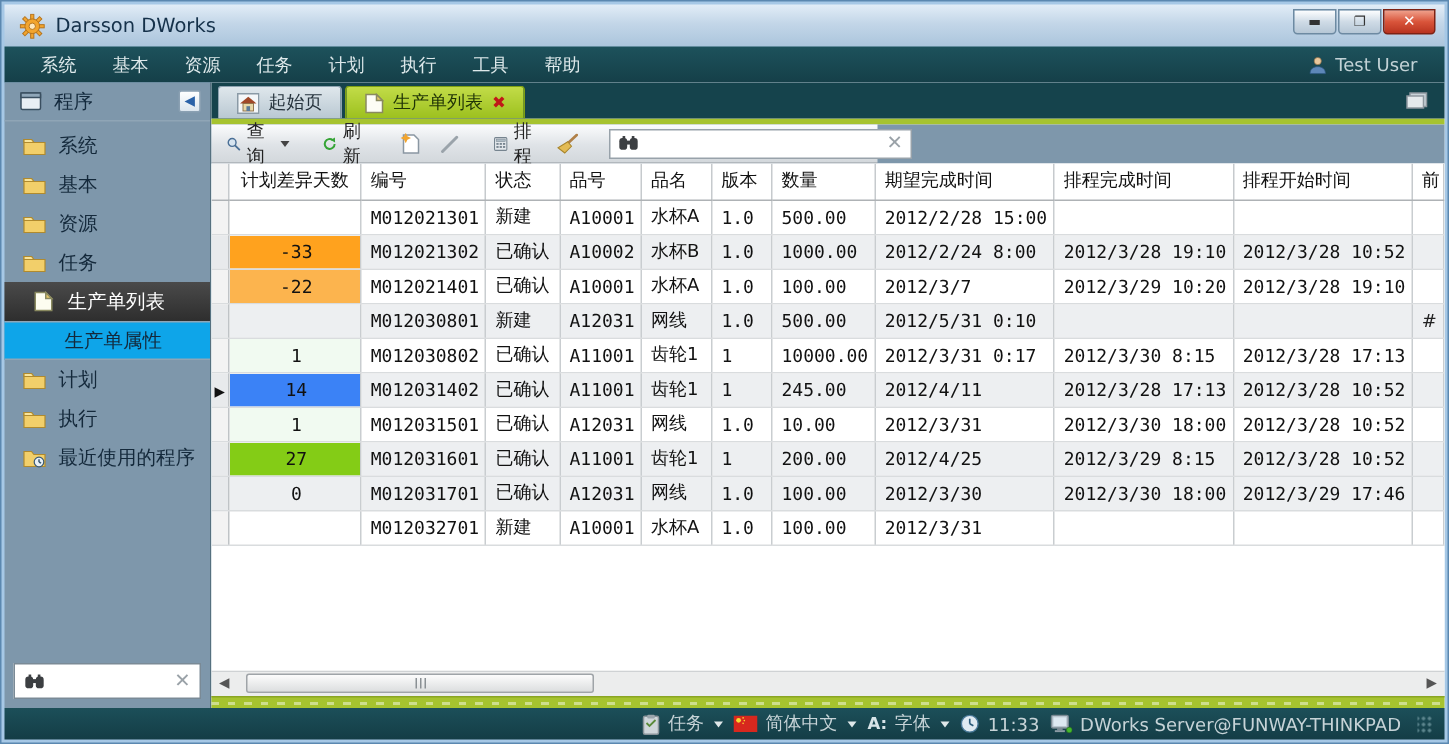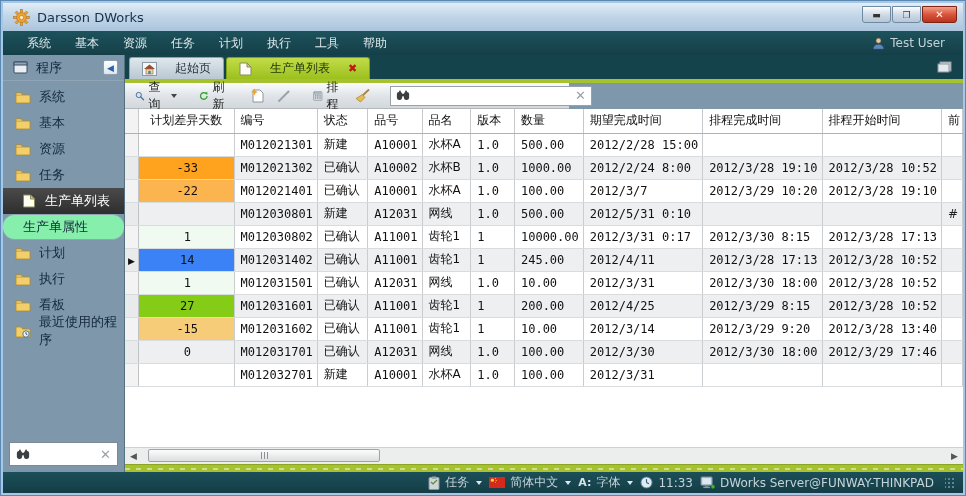--- a/index.html
+++ b/index.html
@@ -27,46 +27,46 @@
   .menubar{ height:24px; background:linear-gradient(#1d525c,#153f48);
             display:flex; align-items:center; padding:0 12px; }
   .menu-item{ color:#dde8ea; font-size:12px; padding:0 12px; line-height:24px; cursor:default; }
   .menu-user{ margin-left:auto; display:flex; align-items:center; gap:5px;
               color:#c2d2d6; font-size:12px; padding-right:6px; }
 
   
   .main{ flex:1; display:flex; min-height:0; }
 
   
-  .sidebar{ width:122px; background:#7e97ab; display:flex; flex-direction:column;
+  .sidebar{ width:138px; background:#7e97ab; display:flex; flex-direction:column;
             border-right:1px solid #55707f; }
   .sb-header{ height:26px; display:flex; align-items:center; padding:0 6px 0 10px;
               border-bottom:1px solid #8fa5b6; }
   .sb-header .lbl{ font-size:13px; color:#13293c; margin-left:8px; }
   .collapse-btn{ margin-left:auto; width:15px; height:15px; background:linear-gradient(#fff,#dce6ee);
                  border:1px solid #8aa0b2; border-radius:2px; color:#2a62a8; font-size:9px;
                  display:flex;align-items:center;justify-content:center; cursor:pointer; }
   .sb-nav{ flex:1; padding-top:3px; }
   .sb-item{ height:26px; display:flex; align-items:center; gap:8px; padding-left:12px;
             font-size:13px; color:#14293b; cursor:pointer; }
   .sb-item .ic{ width:16px; height:14px; flex:none; }
   .sb-item.selected{ background:linear-gradient(#4a4a4a,#2e2e2e); color:#fff; padding-left:18px; }
-  .sb-item.sub{ background:#86efac; padding-left:20px; border-top:1px solid #8fa5b6;
-                border-bottom:1px solid #8fa5b6;border-radius:12px;}
+  .sb-item.sub{ background:#0ea5e9; padding-left:40px; border-top:1px solid #8fa5b6;
+                border-bottom:1px solid #8fa5b6;}
   .sb-search{ margin:4px 6px 6px 6px; height:24px; background:#fff; border:1px solid #7a8a96;
               display:flex; align-items:center; padding:0 6px; gap:6px; }
   .sb-search input{ flex:1; border:none; outline:none; font-size:12px; min-width:0; }
   .clear-x{ color:#9aa2a8; font-weight:bold; font-size:13px; cursor:pointer; line-height:1; }
 
   
   .content{ flex:1; display:flex; flex-direction:column; min-width:0; background:#fff; }
 
   .tabstrip{ height:24px; background:#15434c; display:flex; align-items:flex-end;
              padding-left:4px; position:relative; }
-  .tab{ height:22px; display:flex; align-items:center; gap:18px; padding:0 12px;
+  .tab{ height:22px; display:flex; align-items:center; gap:6px; padding:0 12px;
         font-size:12px; border-radius:3px 3px 0 0; margin-right:2px; cursor:pointer; }
   .tab.inactive{ background:linear-gradient(#dfe7ec,#b9c8d2); color:#25323c;
                  border:1px solid #8da2b0; border-bottom:none; }
   .tab.active{ background:linear-gradient(#c2dc48,#9cc01e); color:#1f3306;
                border:1px solid #7fa014; border-bottom:none; }
   .tab .close-x{ color:#c01818; font-weight:bold; font-size:11px; }
   .winlist-btn{ position:absolute; right:10px; top:5px; cursor:pointer; }
   .lime-strip{ height:4px; background:#a6c32f; }
   .lime-strip2{ height:8px; background:#a6c32f;
     background-image:repeating-linear-gradient(90deg, rgba(255,255,255,.45) 0 5px, rgba(0,0,0,0) 5px 11px);
@@ -222,27 +222,20 @@
               <path d="M1 3 h5 l1.6 2 H1 z" fill="#f8e49a" stroke="#b08a2e" stroke-width="0.8"></path>
             </svg>
             <span>计划</span>
           </div>
           <div class="sb-item">
             <svg class="ic" viewBox="0 0 16 14">
               <path d="M1 3 h5 l1.6 2 H15 v8 H1 z" fill="#f2cf6a" stroke="#b08a2e" stroke-width="0.8"></path>
               <path d="M1 3 h5 l1.6 2 H1 z" fill="#f8e49a" stroke="#b08a2e" stroke-width="0.8"></path>
             </svg>
             <span>执行</span>
-          </div>
-          <div class="sb-item">
-            <svg class="ic" viewBox="0 0 16 14">
-              <path d="M1 3 h5 l1.6 2 H15 v8 H1 z" fill="#f2cf6a" stroke="#b08a2e" stroke-width="0.8"></path>
-              <path d="M1 3 h5 l1.6 2 H1 z" fill="#f8e49a" stroke="#b08a2e" stroke-width="0.8"></path>
-            </svg>
-            <span>看板</span>
           </div>
           <div class="sb-item">
             <svg class="ic" viewBox="0 0 16 14">
               <path d="M1 3 h5 l1.6 2 H15 v8 H1 z" fill="#f2cf6a" stroke="#b08a2e" stroke-width="0.8"></path>
               <circle cx="11" cy="10" r="3.2" fill="#e8f0f6" stroke="#3a5a74" stroke-width="0.8"></circle>
               <line x1="11" y1="10" x2="11" y2="8.2" stroke="#3a5a74"></line>
               <line x1="11" y1="10" x2="12.4" y2="10.8" stroke="#3a5a74"></line>
             </svg>
             <span>最近使用的程序</span>
           </div>
@@ -490,34 +483,20 @@
                 <td class="c-diff mono" style="background: #84cc16;">27</td>
                 <td class="mono">M012031601</td>
                 <td>已确认</td>
                 <td class="mono">A11001</td>
                 <td>齿轮1</td>
                 <td class="mono">1</td>
                 <td class="a-right mono">200.00</td>
                 <td class="mono">2012/4/25</td>
                 <td class="mono">2012/3/29 8:15</td>
                 <td class="mono">2012/3/28 10:52</td>
-                <td></td>
-              </tr>
-              <tr class="odd">
-                <td class="selector"></td>
-                <td class="c-diff mono" style="background: rgb(247, 204, 121);">-15</td>
-                <td class="mono">M012031602</td>
-                <td>已确认</td>
-                <td class="mono">A11001</td>
-                <td>齿轮1</td>
-                <td class="mono">1</td>
-                <td class="a-right mono">10.00</td>
-                <td class="mono">2012/3/14</td>
-                <td class="mono">2012/3/29 9:20</td>
-                <td class="mono">2012/3/28 13:40</td>
                 <td></td>
               </tr>
               <tr class="even">
                 <td class="selector"></td>
                 <td class="c-diff mono">0</td>
                 <td class="mono">M012031701</td>
                 <td>已确认</td>
                 <td class="mono">A12031</td>
                 <td>网线</td>
                 <td class="mono">1.0</td>

